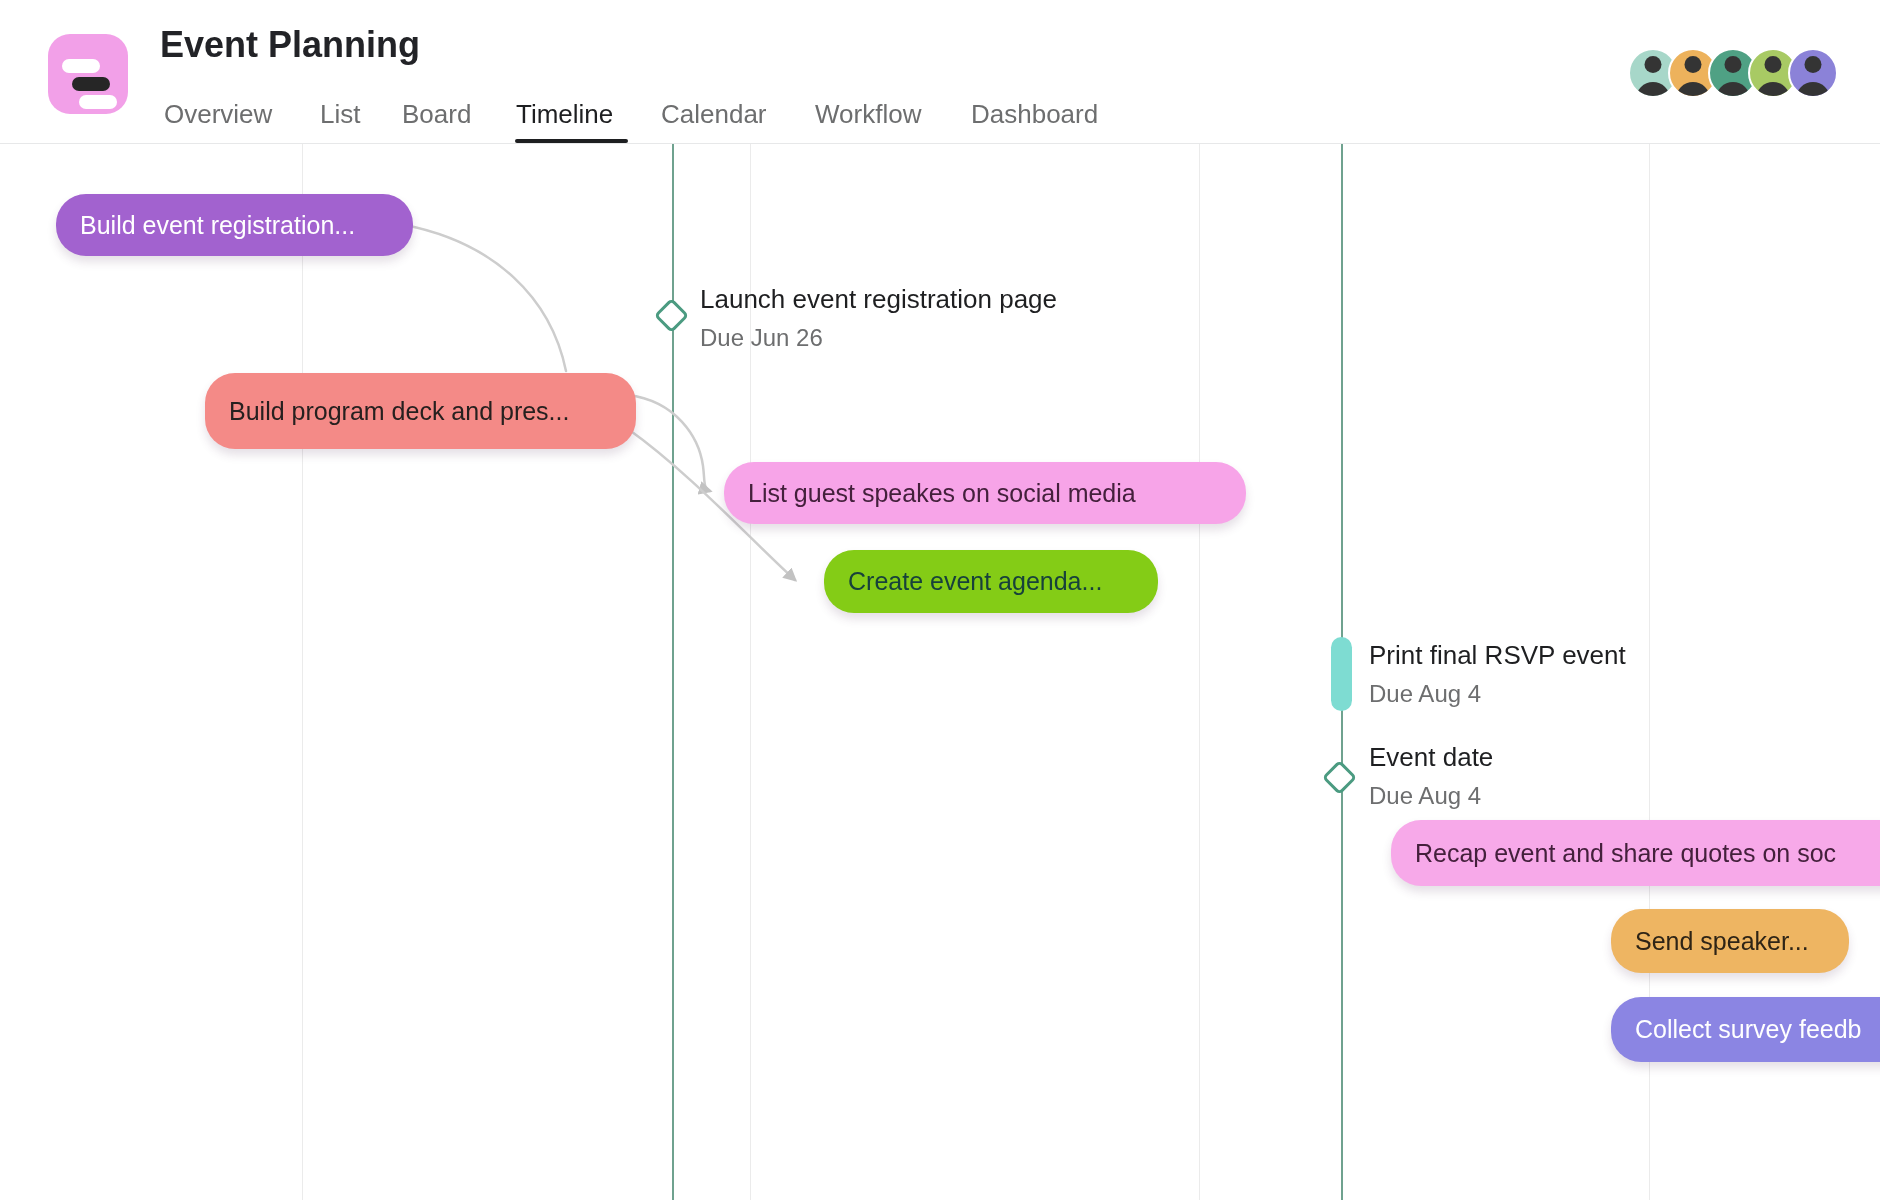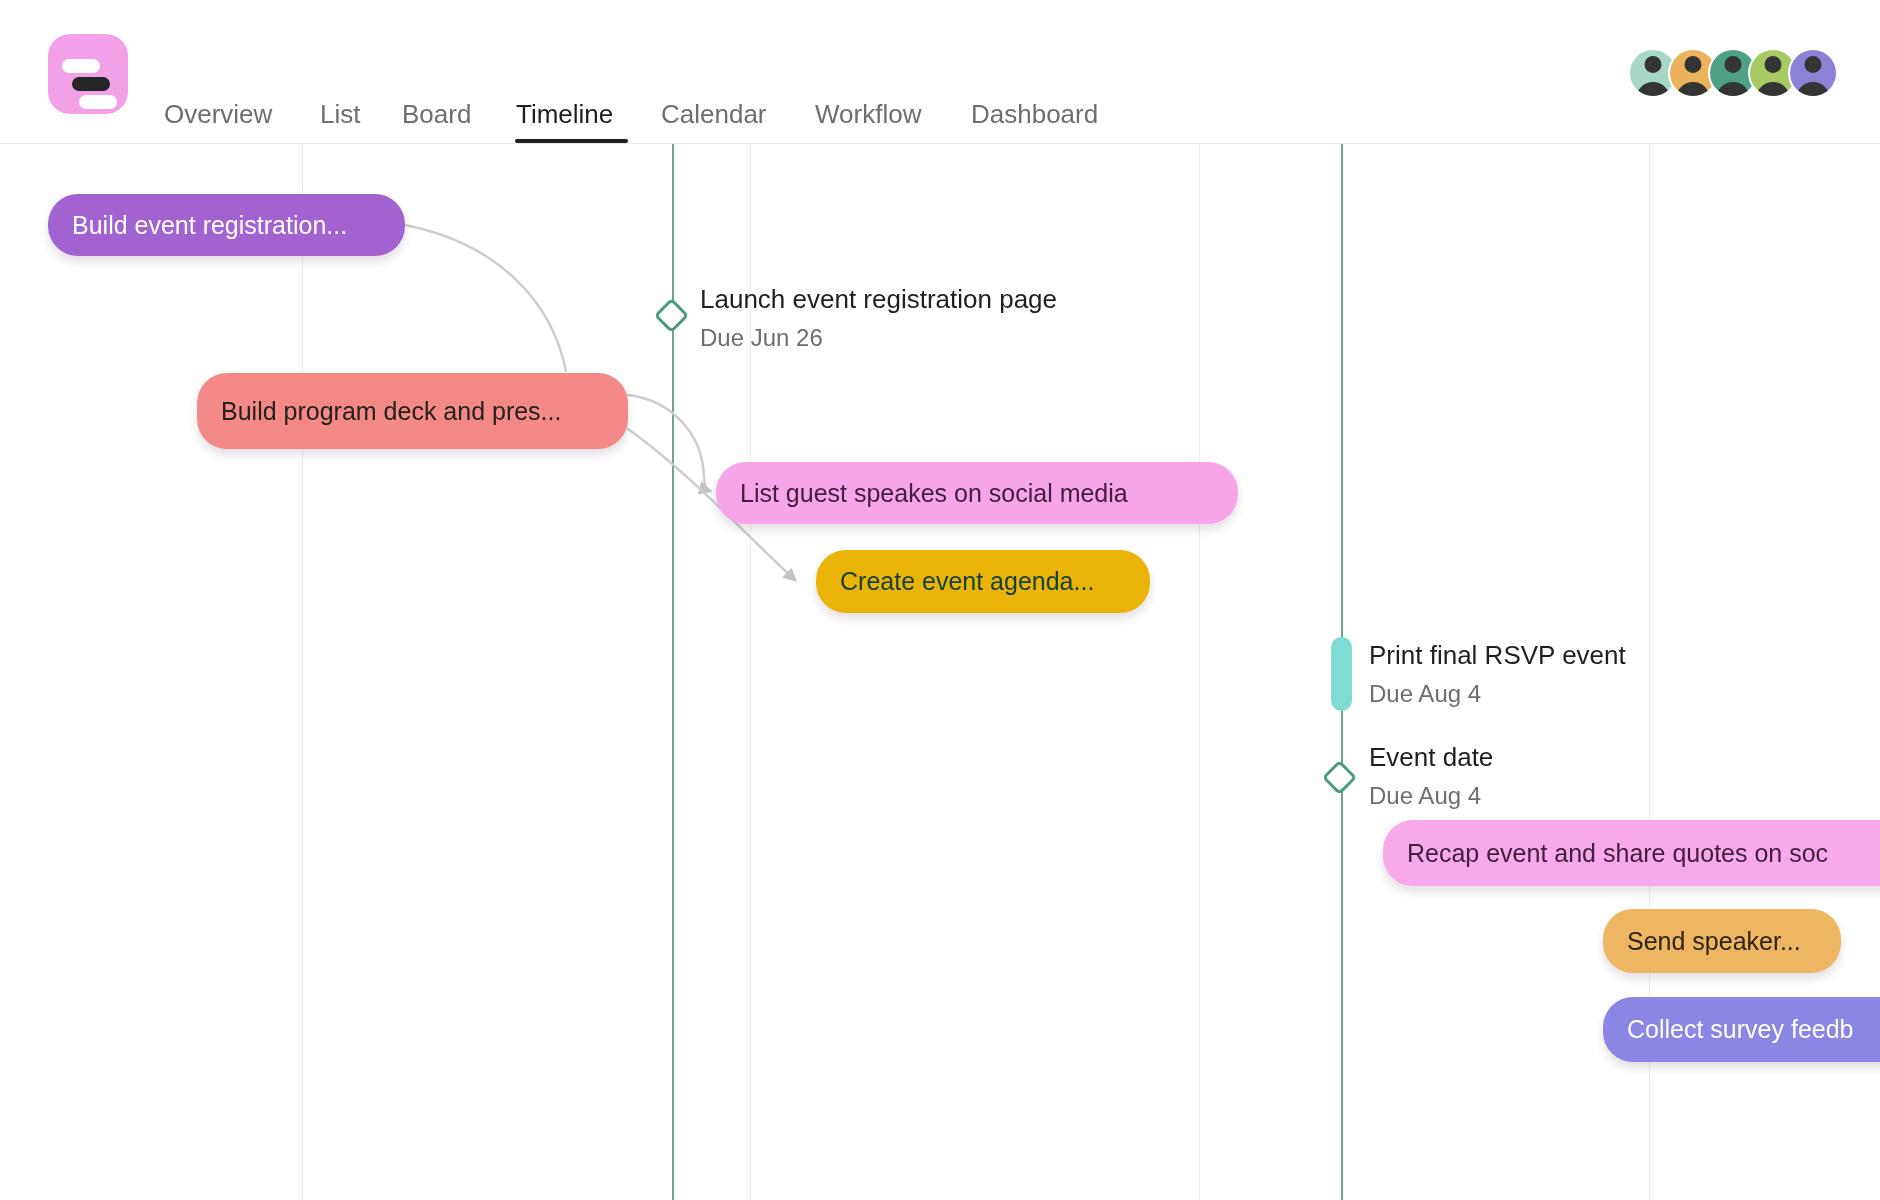--- a/index.html
+++ b/index.html
@@ -25,21 +25,21 @@
            width:17px;height:17px;border-radius:50%;background:#343434;}
   .av-body{position:absolute;left:50%;bottom:-8px;transform:translateX(-50%);
            width:34px;height:22px;border-radius:17px 17px 0 0;background:#343434;}
 
   
   .gridline{position:absolute;top:143px;bottom:0;width:1px;z-index:0;}
   .dateline{position:absolute;top:143px;bottom:0;width:2px;z-index:0;}
   svg.connectors{position:absolute;left:0;top:0;z-index:1;pointer-events:none;}
   .task{position:absolute;display:flex;align-items:center;border-radius:30px;
         font-size:25px;white-space:nowrap;overflow:hidden;padding-left:24px;box-sizing:border-box;
-        box-shadow:0 6px 10px rgba(80,50,90,.15);z-index:2;cursor:pointer;}
+        box-shadow:0 6px 10px rgba(80,50,90,.15);z-index:2;cursor:pointer;margin-left:8px;}
   .diamond{position:absolute;width:19px;height:19px;background:#fff;border-radius:5px;
            transform:rotate(45deg);z-index:2;cursor:pointer;}
   .capsule{position:absolute;border-radius:12px;z-index:2;cursor:pointer;}
   .ms-title{position:absolute;font-size:26px;color:#1e1f21;white-space:nowrap;z-index:2;cursor:pointer;}
   .ms-due{position:absolute;font-size:24px;color:#6d6e6f;white-space:nowrap;z-index:2;}
 </style>
 </head>
 <body>
 
 <div class="canvas">
@@ -61,41 +61,42 @@
     </defs>
   <path d="M 405 225 C 495 243, 551 298, 566 371" fill="none" stroke="#cdcdcd" stroke-width="2.5" stroke-linecap="round"></path>
       <path d="M 628 395 C 676 401, 699 437, 703 466 C 705 481, 703 489, 710 491" fill="none" stroke="#cdcdcd" stroke-width="2.5" stroke-linecap="round" marker-end="url(#arrow)"></path>
       <path d="M 628 429 C 690 473, 752 541, 795 580" fill="none" stroke="#cdcdcd" stroke-width="2.5" stroke-linecap="round" marker-end="url(#arrow)"></path>
     </svg>
 
   <div id="task-layer">
       <div class="task" style="left: 48px; top: 194px; width: 357px; height: 62px; background: rgb(162, 98, 207); color: rgb(255, 255, 255);">Build event registration...</div>
       <div class="task" style="left: 197px; top: 373px; width: 431px; height: 76px; background: rgb(244, 138, 135); color: rgb(38, 32, 31);">Build program deck and pres...</div>
       <div class="task" style="left: 716px; top: 462px; width: 522px; height: 62px; background: rgb(247, 164, 232); color: rgb(68, 32, 60);">List guest speakes on social media</div>
-      <div class="task" style="left: 816px; top: 550px; width: 334px; height: 63px; background: #eab308; color: rgb(23, 65, 59);">Create event agenda...</div>
+      <div class="task" style="left: 816px; top: 550px; width: 334px; height: 63px; background: #84cc16; color: rgb(23, 65, 59);">Create event agenda...</div>
       <div class="task" style="left: 1383px; top: 820px; width: 560px; height: 66px; background: rgb(247, 169, 233); color: rgb(68, 32, 60);">Recap event and share quotes on soc</div>
       <div class="task" style="left: 1603px; top: 909px; width: 238px; height: 64px; background: rgb(238, 181, 98); color: rgb(46, 36, 22);">Send speaker...</div>
       <div class="task" style="left: 1603px; top: 997px; width: 340px; height: 65px; background: rgb(139, 133, 227); color: rgb(255, 255, 255);">Collect survey feedb</div>
       <div class="diamond" style="left: 659px; top: 303px; border: 3px solid rgb(75, 155, 129);"></div>
       <div class="ms-title" style="left: 700px; top: 284px;">Launch event registration page</div>
       <div class="ms-due" style="left: 700px; top: 324px;">Due Jun 26</div>
       <div class="capsule" style="left: 1331px; top: 637px; width: 21px; height: 74px; background: rgb(126, 220, 210);"></div>
       <div class="ms-title" style="left: 1369px; top: 640px;">Print final RSVP event</div>
       <div class="ms-due" style="left: 1369px; top: 680px;">Due Aug 4</div>
       <div class="diamond" style="left: 1327px; top: 765px; border: 3px solid rgb(75, 155, 129);"></div>
       <div class="ms-title" style="left: 1369px; top: 742px;">Event date</div>
       <div class="ms-due" style="left: 1369px; top: 782px;">Due Aug 4</div>
     </div>
 
   <div class="header">
     <div class="project-icon" id="project-icon" style="background: rgb(242, 160, 232);">
       <div class="pill pill1"></div>
       <div class="pill pill2"></div>
       <div class="pill pill3"></div>
     </div>
+    <div class="page-title">Event Planning</div>
     <div id="tab-bar">
         <span class="tab" style="left: 164px;">Overview</span>
         <span class="tab" style="left: 320px;">List</span>
         <span class="tab" style="left: 402px;">Board</span>
         <span class="tab active" style="left: 516px;">Timeline</span>
         <span class="tab" style="left: 661px;">Calendar</span>
         <span class="tab" style="left: 815px;">Workflow</span>
         <span class="tab" style="left: 971px;">Dashboard</span>
       </div>
     <div class="tab-underline"></div>

